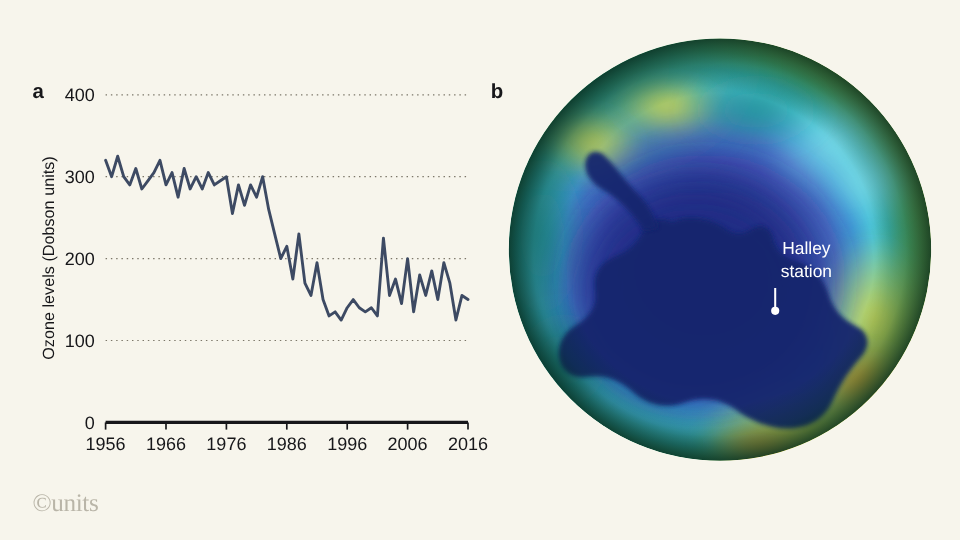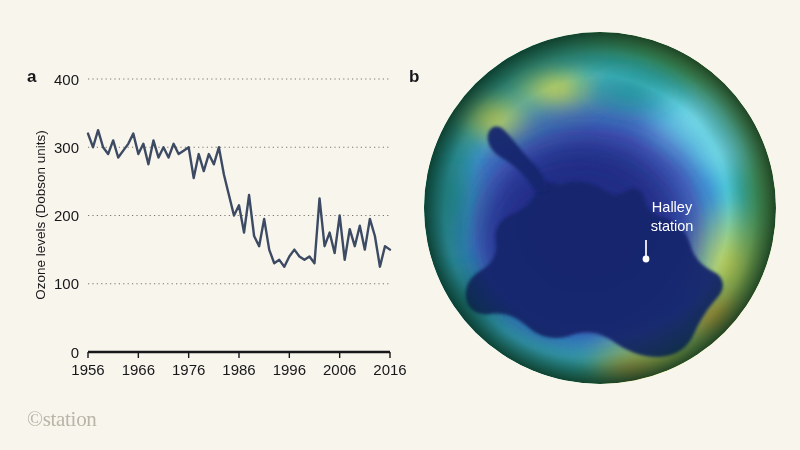--- a/index.html
+++ b/index.html
@@ -250,15 +250,15 @@
 
       <g>
         <text class="halley-label" x="672" y="212">Halley</text>
         <text class="halley-label" x="672" y="231">station</text>
         <line x1="646" y1="240" x2="646" y2="256" stroke="#ffffff" stroke-width="1.7"></line>
         <circle cx="646" cy="259" r="3.4" fill="#ffffff"></circle>
       </g>
     </svg>
   </div>
 
-  <div id="credit">©station</div>
+  <div id="credit">©units</div>
 
 </div>
 
 </body></html>

